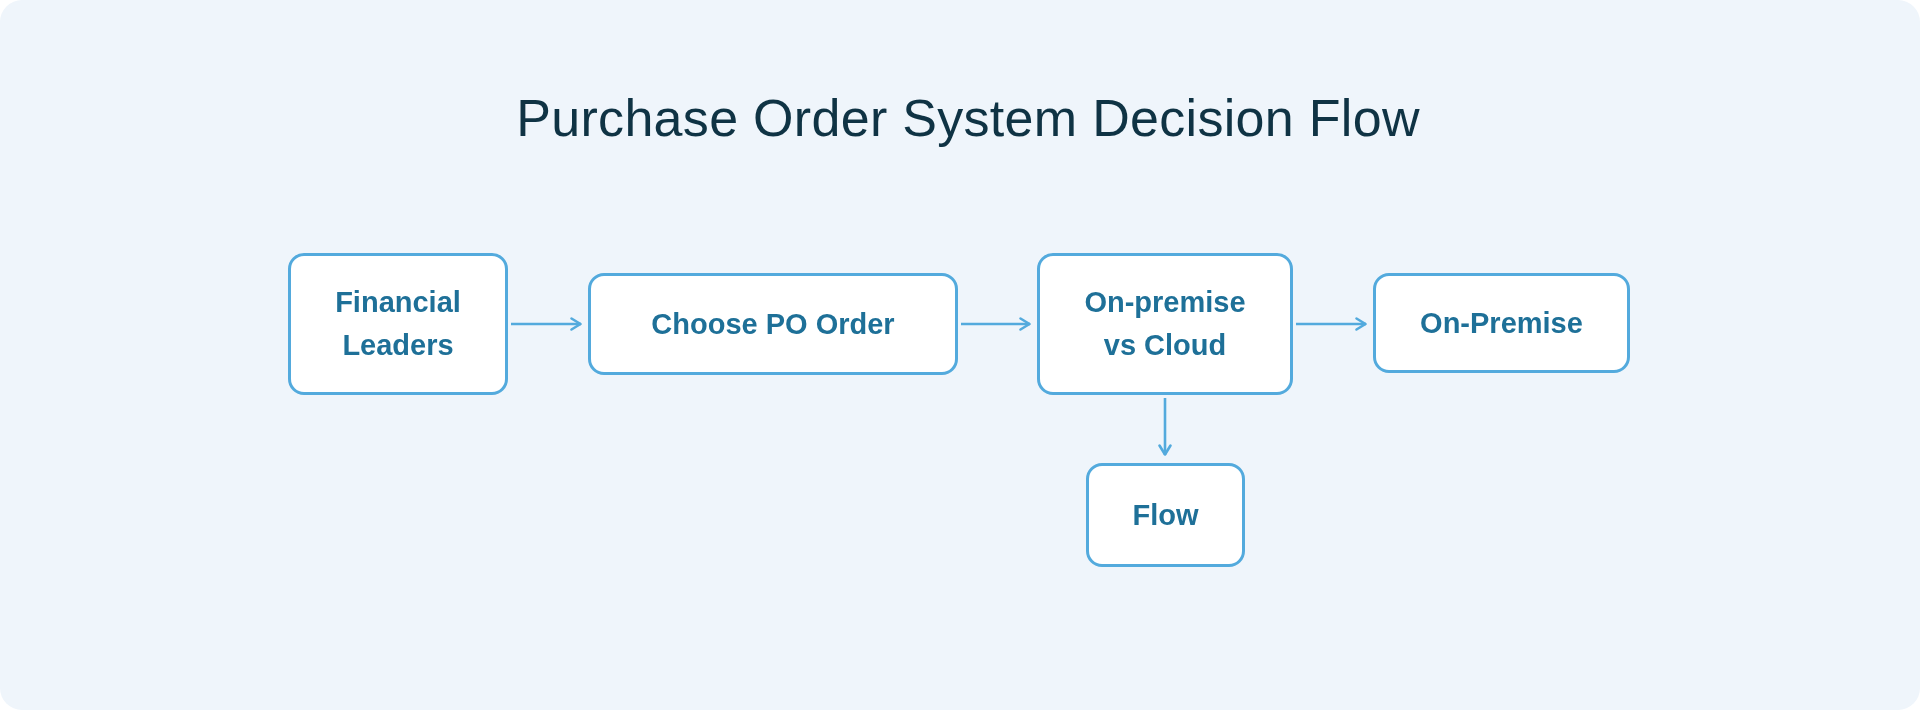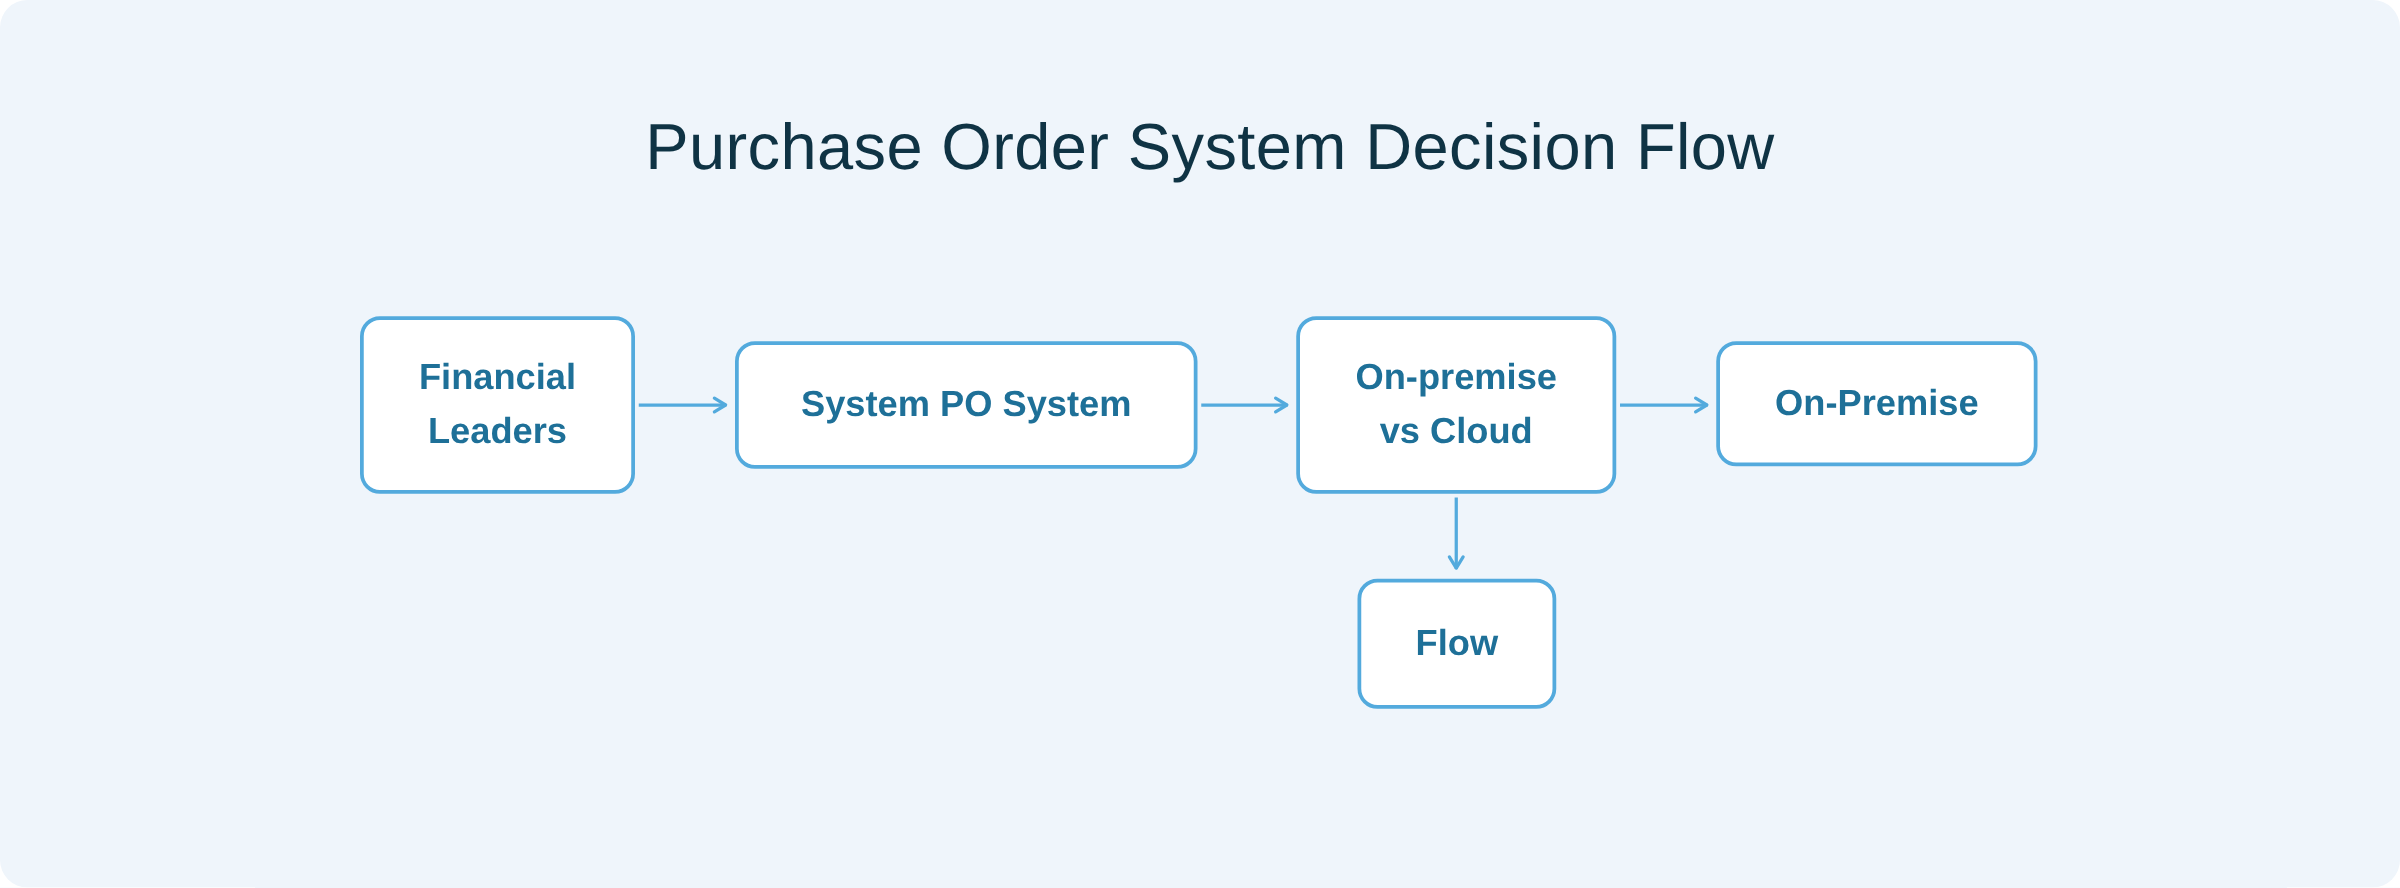--- a/index.html
+++ b/index.html
@@ -66,21 +66,21 @@
     </defs>
     <path d="M511,324 L581,324" fill="none" stroke="#53AADD" stroke-width="2.6" marker-end="url(#ah)"></path>
     <path d="M961,324 L1030,324" fill="none" stroke="#53AADD" stroke-width="2.6" marker-end="url(#ah)"></path>
     <path d="M1296,324 L1366,324" fill="none" stroke="#53AADD" stroke-width="2.6" marker-end="url(#ah)"></path>
     <path d="M1165,398 L1165,455" fill="none" stroke="#53AADD" stroke-width="2.6" marker-end="url(#ah)"></path>
   </svg>
 
   <div class="node" style="left:288px; top:253px; width:220px; height:142px;">Financial
 Leaders</div>
 
-  <div class="node" style="left:588px; top:273px; width:370px; height:102px;">System PO System</div>
+  <div class="node" style="left:588px; top:273px; width:370px; height:102px;">Choose PO Order</div>
 
   <div class="node" style="left:1037px; top:253px; width:256px; height:142px;">On-premise
 vs Cloud</div>
 
   <div class="node" style="left:1373px; top:273px; width:257px; height:100px;">On-Premise</div>
 
   <div class="node" style="left:1086px; top:463px; width:159px; height:104px;">Flow</div>
 
 </div>
 

